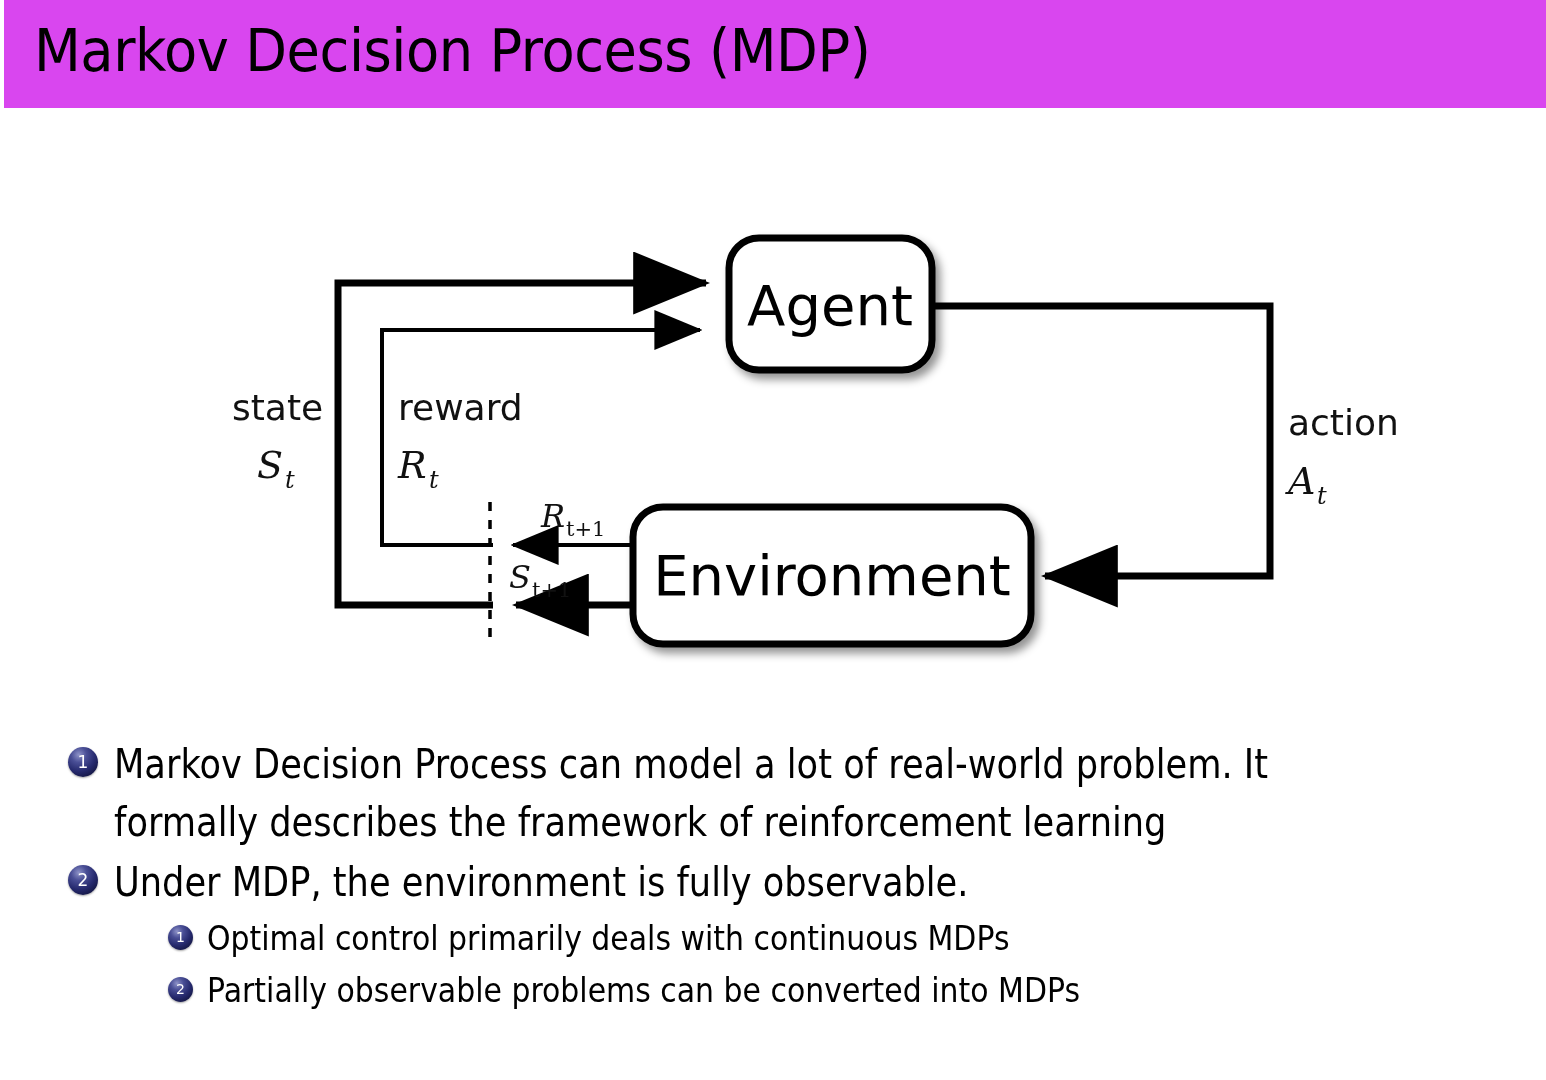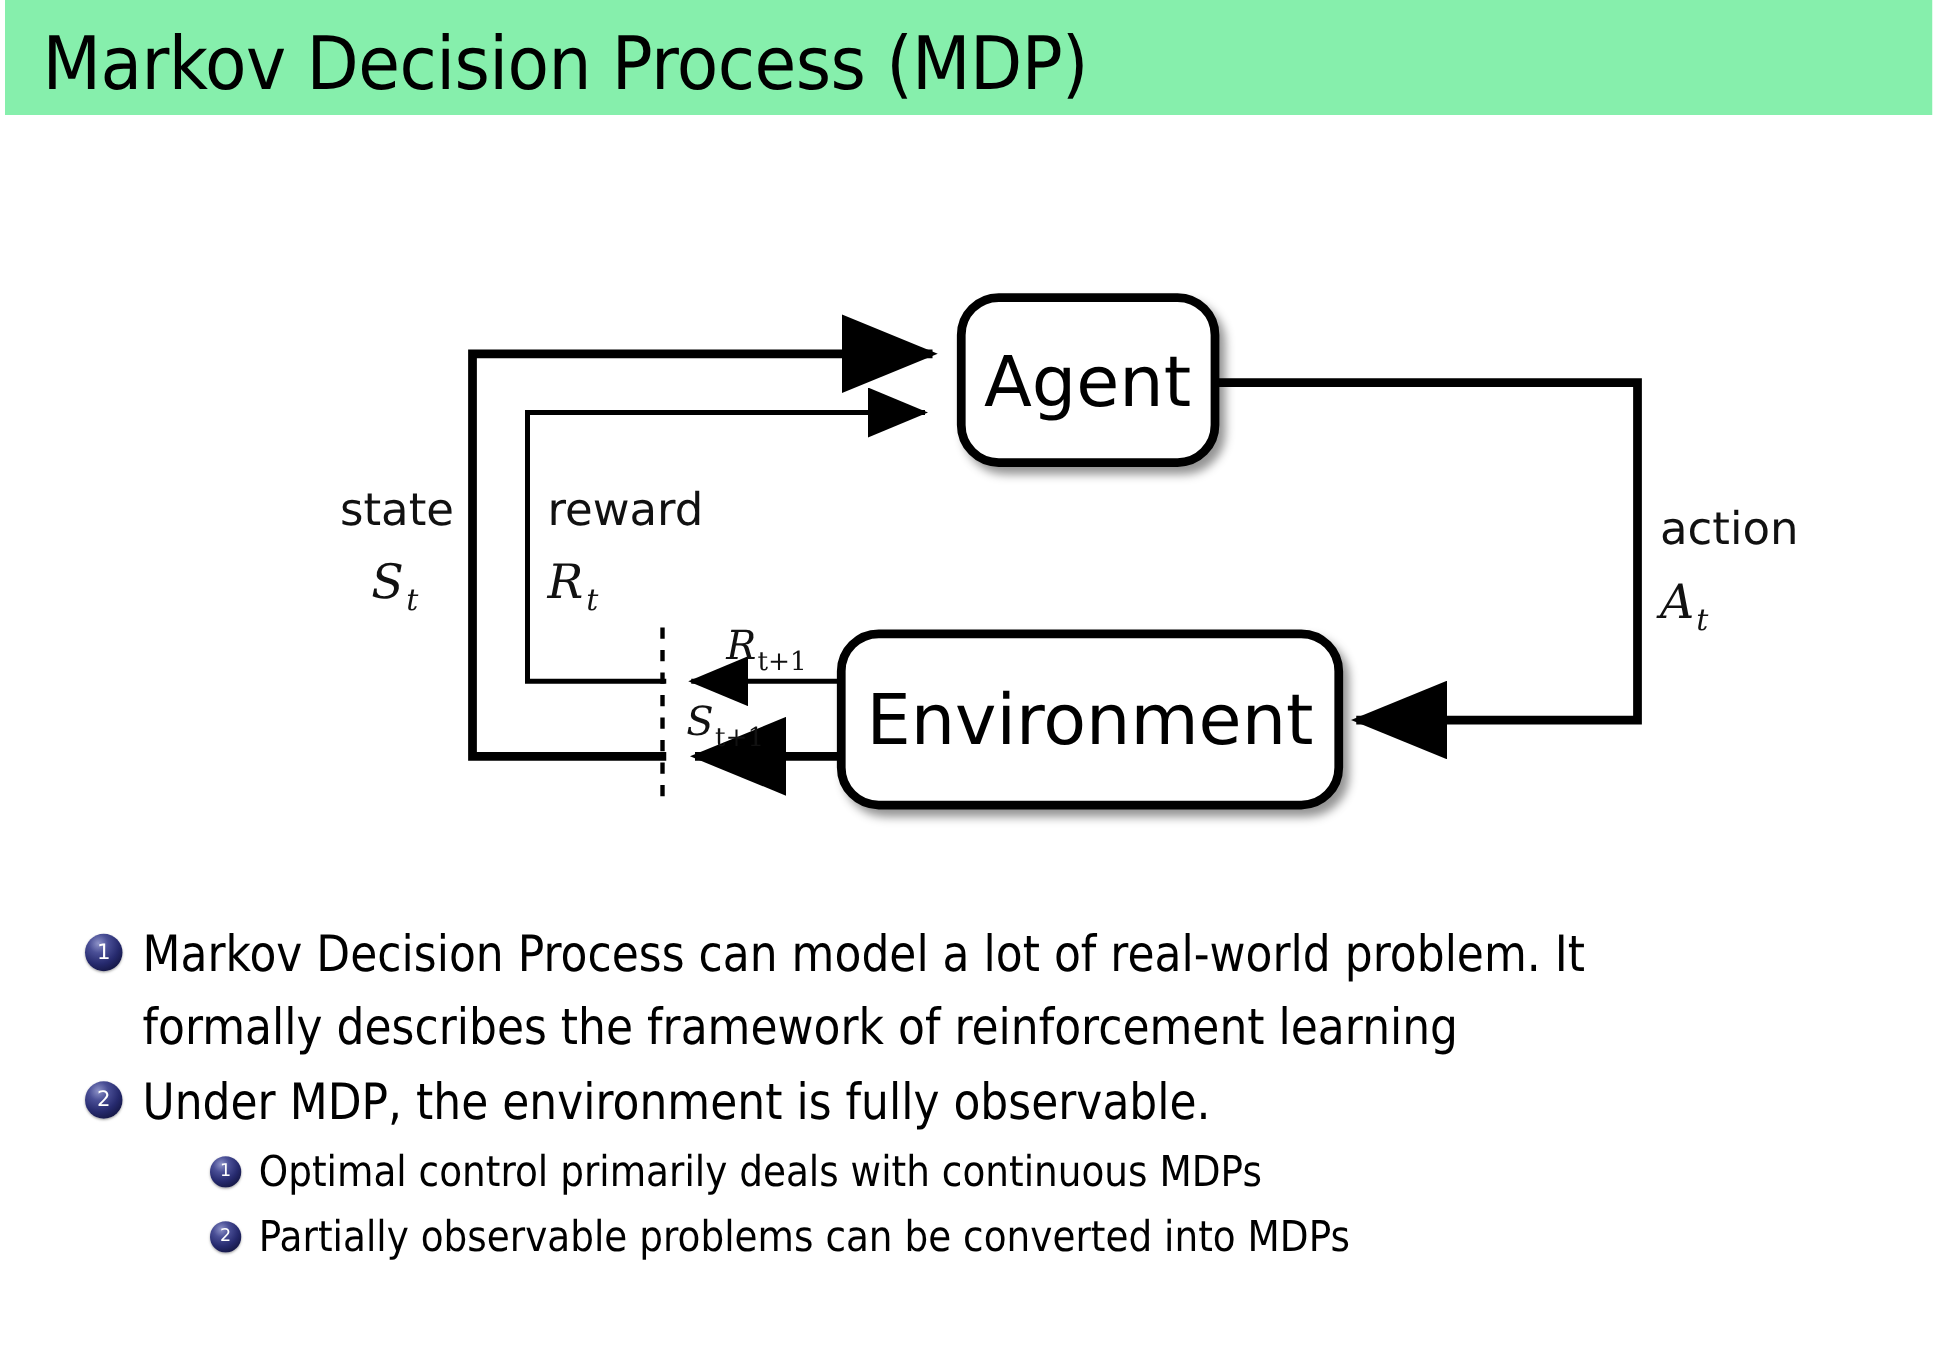--- a/index.html
+++ b/index.html
@@ -14,22 +14,22 @@
     overflow: hidden;
     font-family: "DejaVu Sans", sans-serif;
   }
 
   
   #slide-header {
     position: absolute;
     left: 4px;
     top: 0;
     width: 1542px;
-    height: 92px;
-    background: #86efac;
+    height: 108px;
+    background: #d946ef;
   }
   #page-title {
     position: absolute;
     left: 30px;
     top: 16px;
     font-family: "DejaVu Sans", sans-serif;
     font-size: 59px;
     font-weight: 400;
     letter-spacing: -0.5px;
     color: #000000;
@@ -38,21 +38,20 @@
     transform-origin: left top;
   }
 
   
   #mdp-diagram {
     position: absolute;
     left: 0;
     top: 110px;
     width: 1406px;
     height: 600px;
-    padding-left: 40px;
   }
   #mdp-diagram svg {
     display: block;
   }
 
   
   #bullet-list {
     position: absolute;
     left: 0;
     top: 735px;

